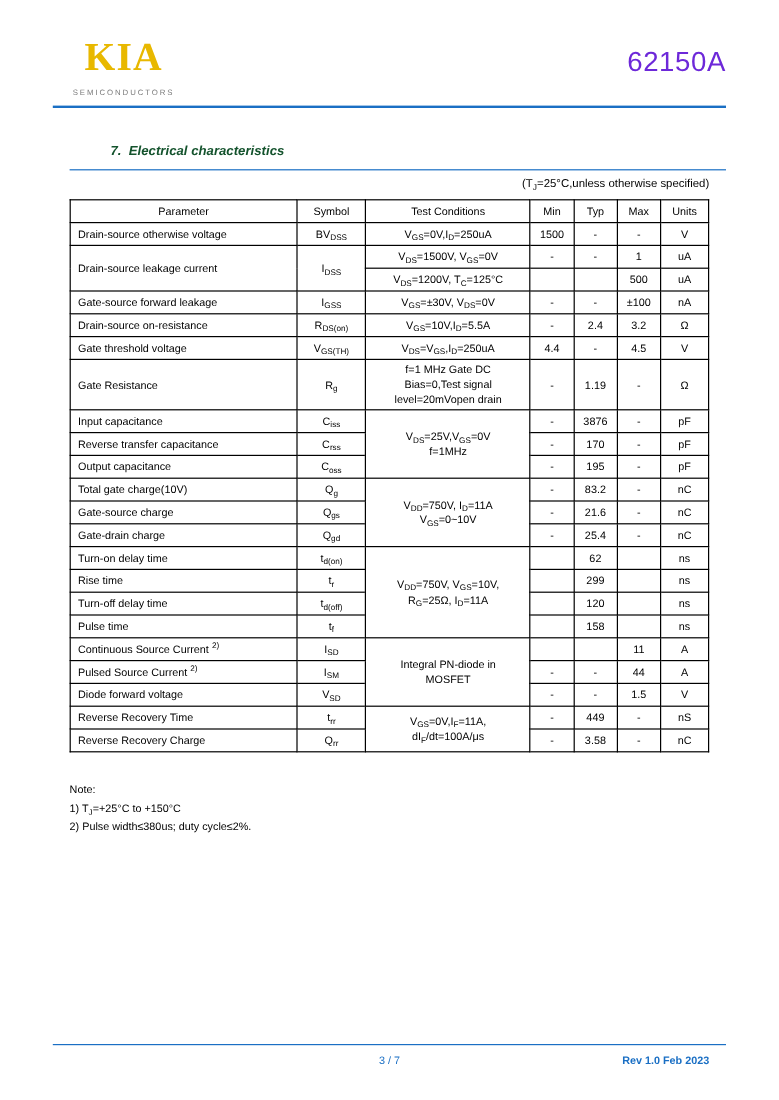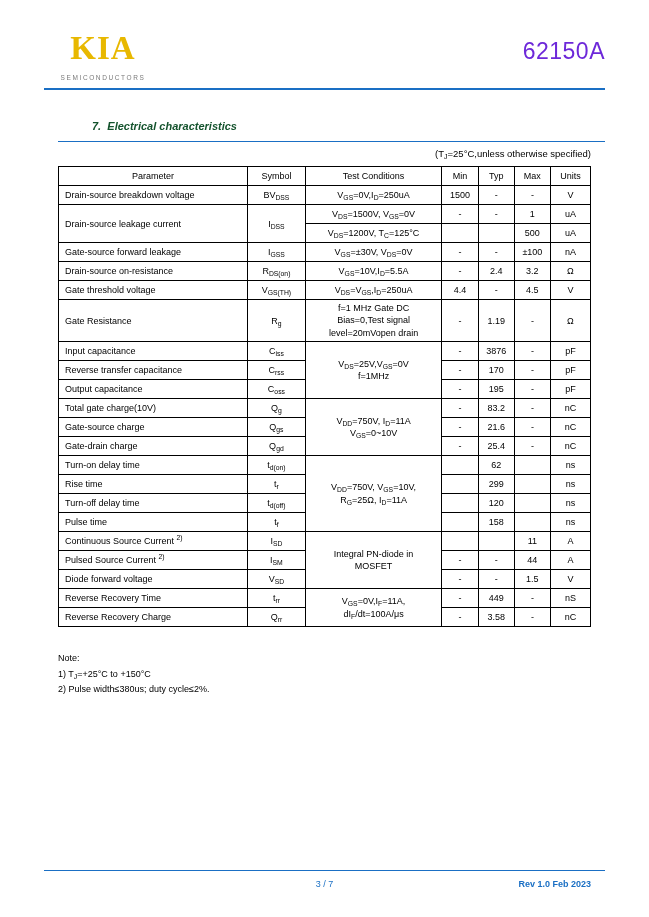--- a/index.html
+++ b/index.html
@@ -226,21 +226,21 @@
           <th>Test Conditions</th>
           <th>Min</th>
           <th>Typ</th>
           <th>Max</th>
           <th>Units</th>
         </tr>
       </thead>
       <tbody>
 
         <tr>
-          <td class="param">Drain-source breakdown voltage</td>
+          <td class="param">Drain-source otherwise voltage</td>
           <td>BV<sub>DSS</sub></td>
           <td>V<sub>GS</sub>=0V,I<sub>D</sub>=250uA</td>
           <td>1500</td>
           <td>-</td>
           <td>-</td>
           <td>V</td>
         </tr>
 
         <tr>
           <td class="param" rowspan="2">Drain-source leakage current</td>

